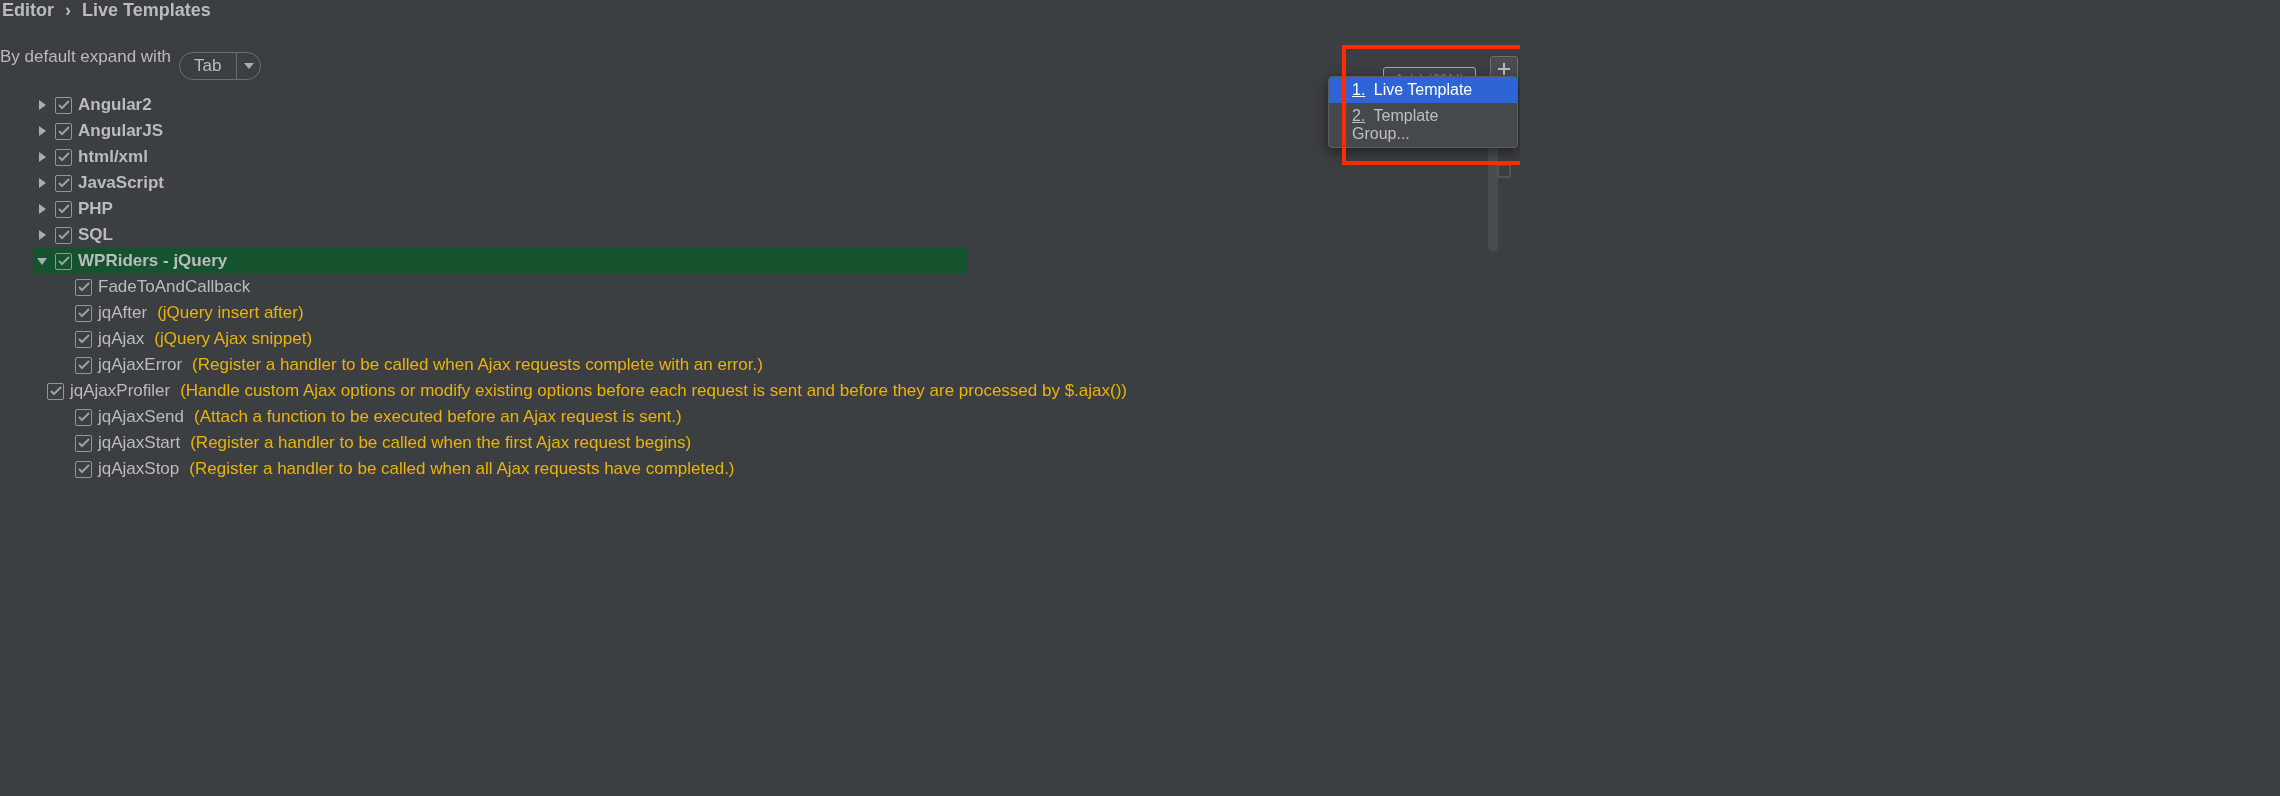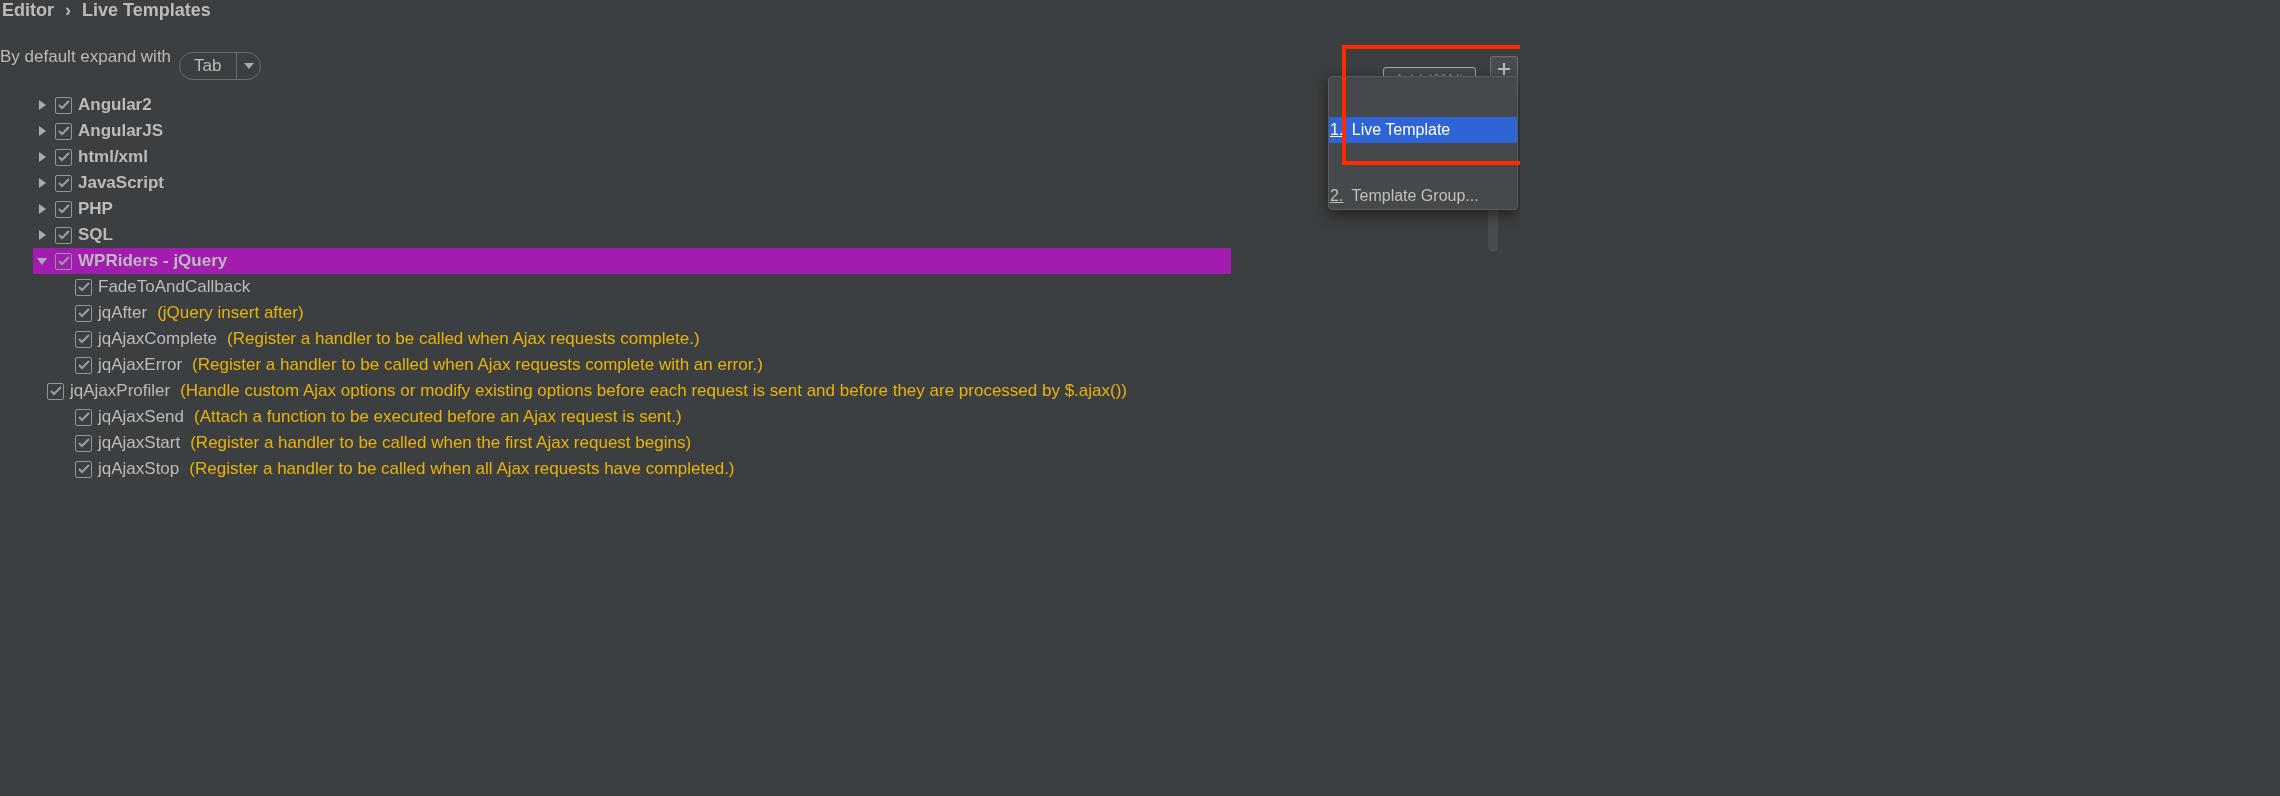--- a/index.html
+++ b/index.html
@@ -62,22 +62,22 @@
     display: flex;
     align-items: center;
     height: 26px;
     padding-left: 2px;
     gap: 6px;
     white-space: nowrap;
     margin-left: 33px;
   }
   .row.group .label { font-weight: 700; }
   .row.selected {
-    background: #a21caf;
-    width: 1198px;
+    background: #14532d;
+    width: 934px;
   }
   .arrow {
     width: 14px;
     display: flex;
     align-items: center;
     justify-content: center;
   }
   .arrow svg { width: 10px; height: 10px; fill: #a7adb3; }
   .indent { width: 14px; }
   .chk {
@@ -141,27 +141,26 @@
     top: 76px;
     right: 2px;
     width: 190px;
     background: #46494b;
     border: 1px solid #5a5d5f;
     border-radius: 4px;
     box-shadow: 0 4px 14px rgba(0,0,0,0.5);
     overflow: hidden;
   }
   .popup .item {
-    padding: 4px 1px;
+    padding: 4px 23px;
     font-size: 16px;
     color: #bfbfbf;
     cursor: pointer;
     text-decoration: underline;
     text-decoration-color: transparent;
-    margin-top: 40px;
   }
   .popup .item.sel {
     background: #2e64d6;
     color: #ffffff;
   }
   .popup .item .num { margin-right: 4px; text-decoration: underline; }
   .redbox {
     position: absolute;
     top: 45px;
     right: -4px;
@@ -316,22 +315,22 @@
       <span class="desc">(jQuery insert after)</span>
     </div>
     <div class="row">
       <div class="indent"></div>
       <div class="indent"></div>
       <div class="chk">
         <svg viewBox="0 0 12 10">
           <path d="M1 5 L4 8 L11 1" stroke="#9aa0a6" stroke-width="2" fill="none"></path>
         </svg>
       </div>
-      <span class="label">jqAjaxComplete</span>
-      <span class="desc">(Register a handler to be called when Ajax requests complete.)</span>
+      <span class="label">jqAjax</span>
+      <span class="desc">(jQuery Ajax snippet)</span>
     </div>
     <div class="row">
       <div class="indent"></div>
       <div class="indent"></div>
       <div class="chk">
         <svg viewBox="0 0 12 10">
           <path d="M1 5 L4 8 L11 1" stroke="#9aa0a6" stroke-width="2" fill="none"></path>
         </svg>
       </div>
       <span class="label">jqAjaxError</span>

